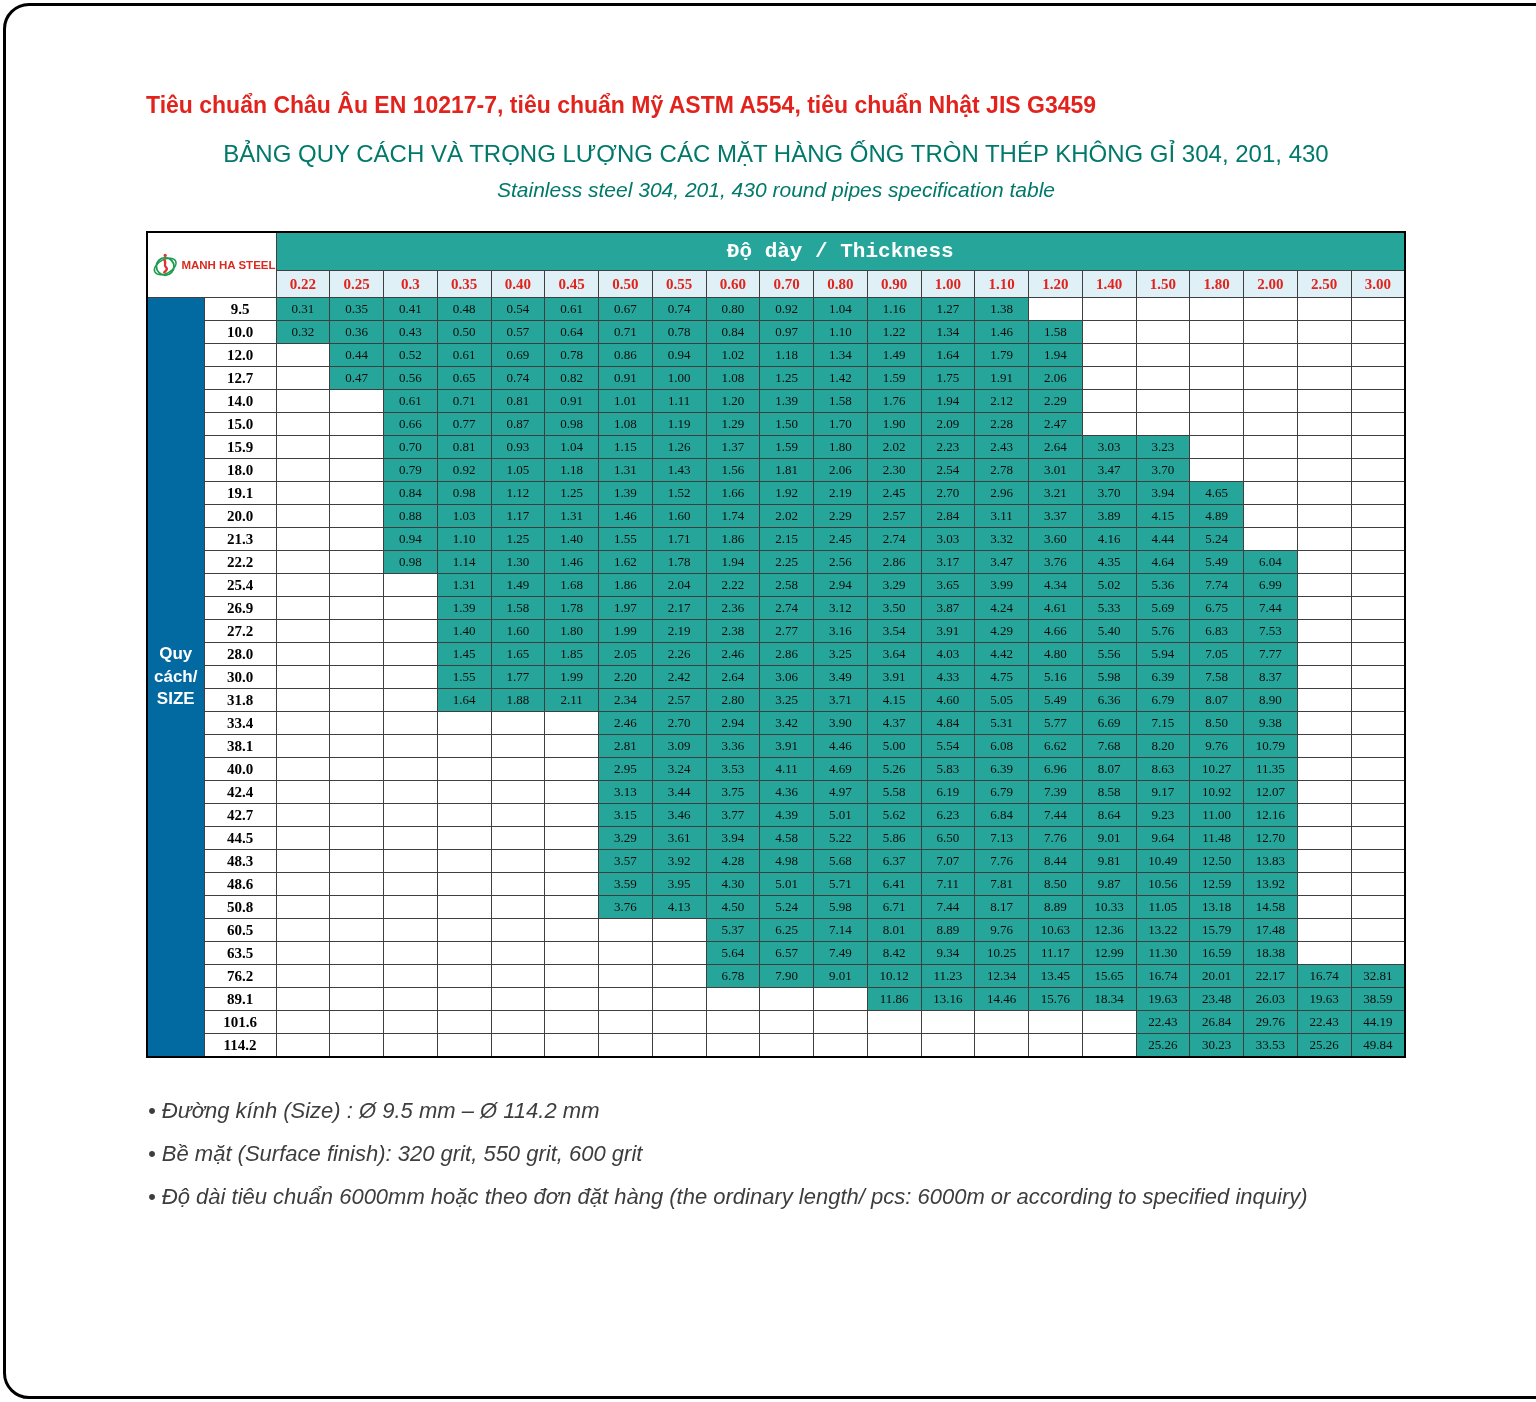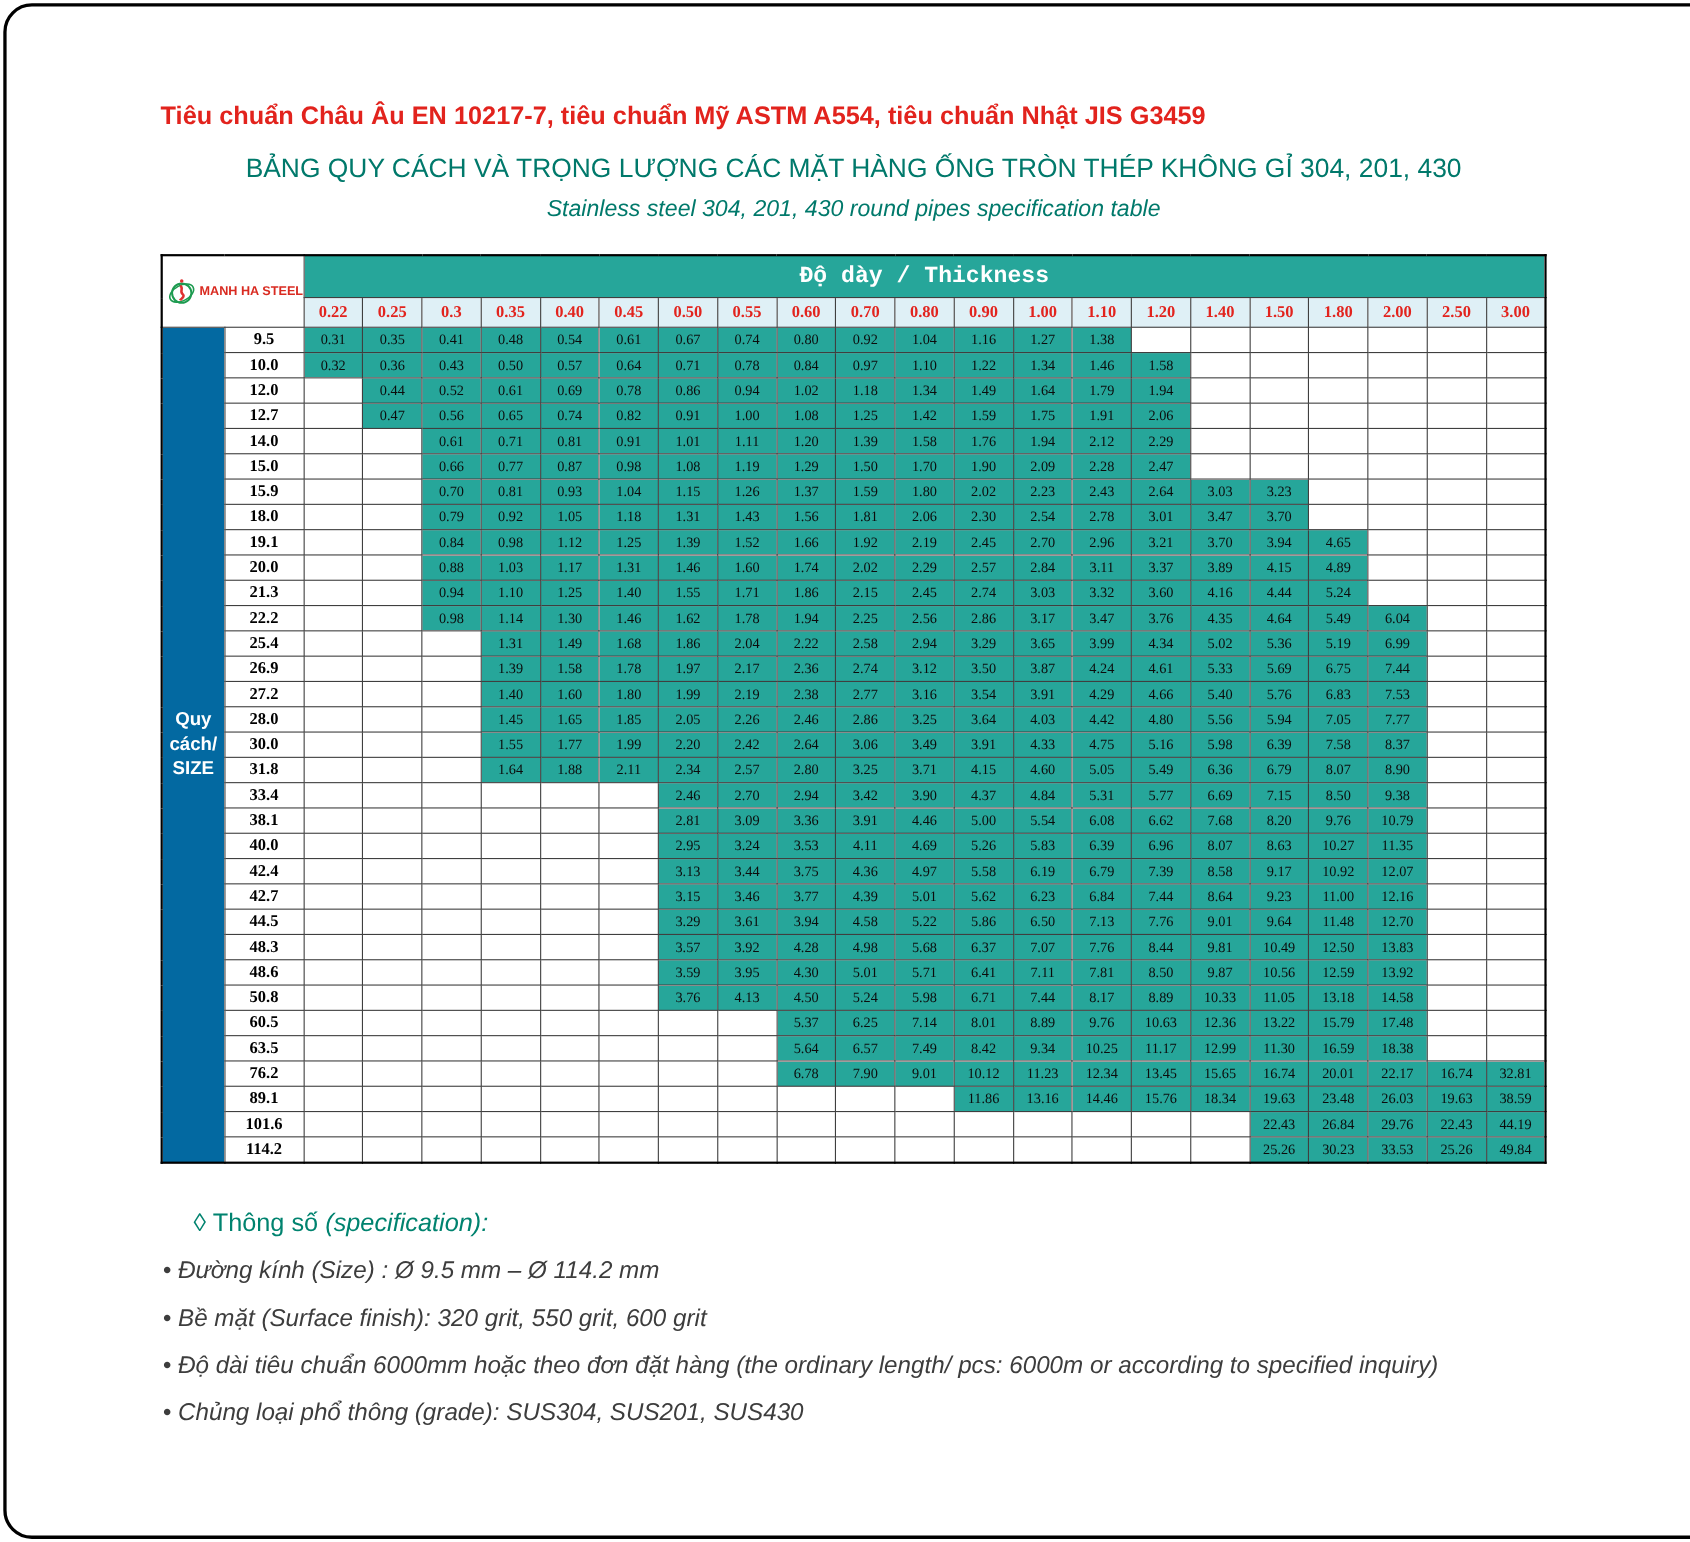--- a/index.html
+++ b/index.html
@@ -401,21 +401,21 @@
           <td class="data-cell filled">2.04</td>
           <td class="data-cell filled">2.22</td>
           <td class="data-cell filled">2.58</td>
           <td class="data-cell filled">2.94</td>
           <td class="data-cell filled">3.29</td>
           <td class="data-cell filled">3.65</td>
           <td class="data-cell filled">3.99</td>
           <td class="data-cell filled">4.34</td>
           <td class="data-cell filled">5.02</td>
           <td class="data-cell filled">5.36</td>
-          <td class="data-cell filled">5.19</td>
+          <td class="data-cell filled">7.74</td>
           <td class="data-cell filled">6.99</td>
           <td class="data-cell"></td>
           <td class="data-cell"></td>
         </tr>
         <tr>
           <td class="size-cell">26.9</td>
           <td class="data-cell"></td>
           <td class="data-cell"></td>
           <td class="data-cell"></td>
           <td class="data-cell filled">1.39</td>
@@ -890,23 +890,18 @@
           <td class="data-cell filled">25.26</td>
           <td class="data-cell filled">30.23</td>
           <td class="data-cell filled">33.53</td>
           <td class="data-cell filled">25.26</td>
           <td class="data-cell filled">49.84</td>
         </tr>
       </tbody>
     </table>
 
   <div class="specs">
-    <div class="specs-heading">
-      <span>◊ Thông số</span>
-      <span class="it">(specification):</span>
-    </div>
     <div class="spec-item">• Đường kính (Size) : Ø 9.5 mm – Ø 114.2 mm</div>
     <div class="spec-item">• Bề mặt (Surface finish):  320 grit, 550 grit,  600 grit</div>
     <div class="spec-item">• Độ dài tiêu chuẩn 6000mm hoặc theo đơn đặt hàng (the ordinary length/ pcs: 6000m or according to specified inquiry)</div>
-    <div class="spec-item">• Chủng loại phổ thông (grade): SUS304, SUS201, SUS430</div>
   </div>
 
 </div>
 
 </body></html>

